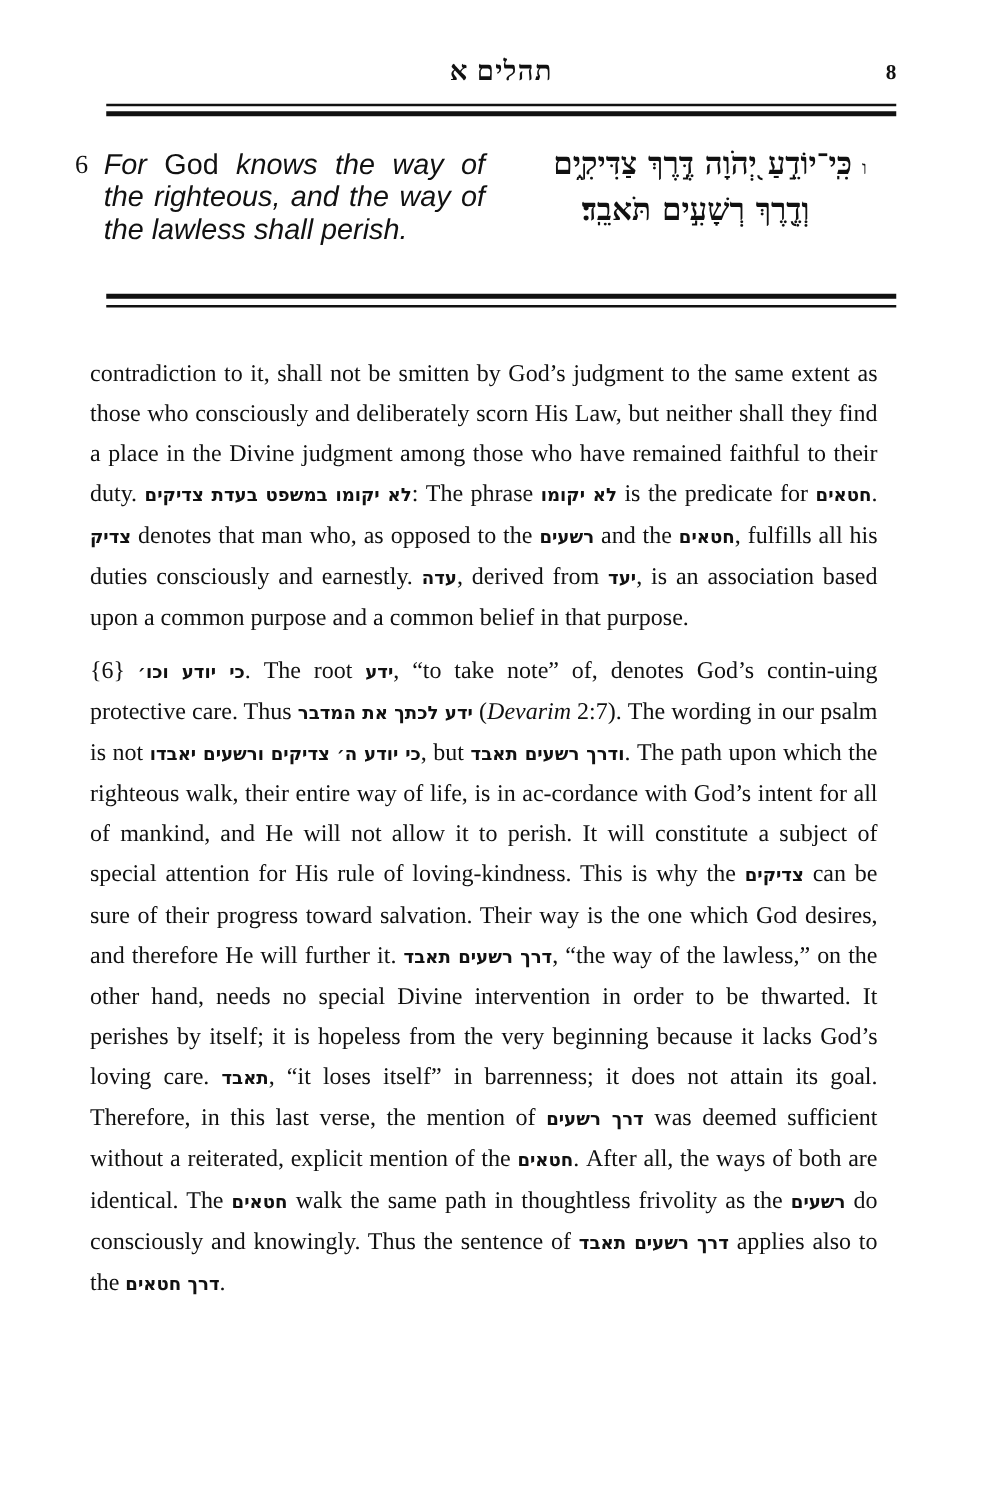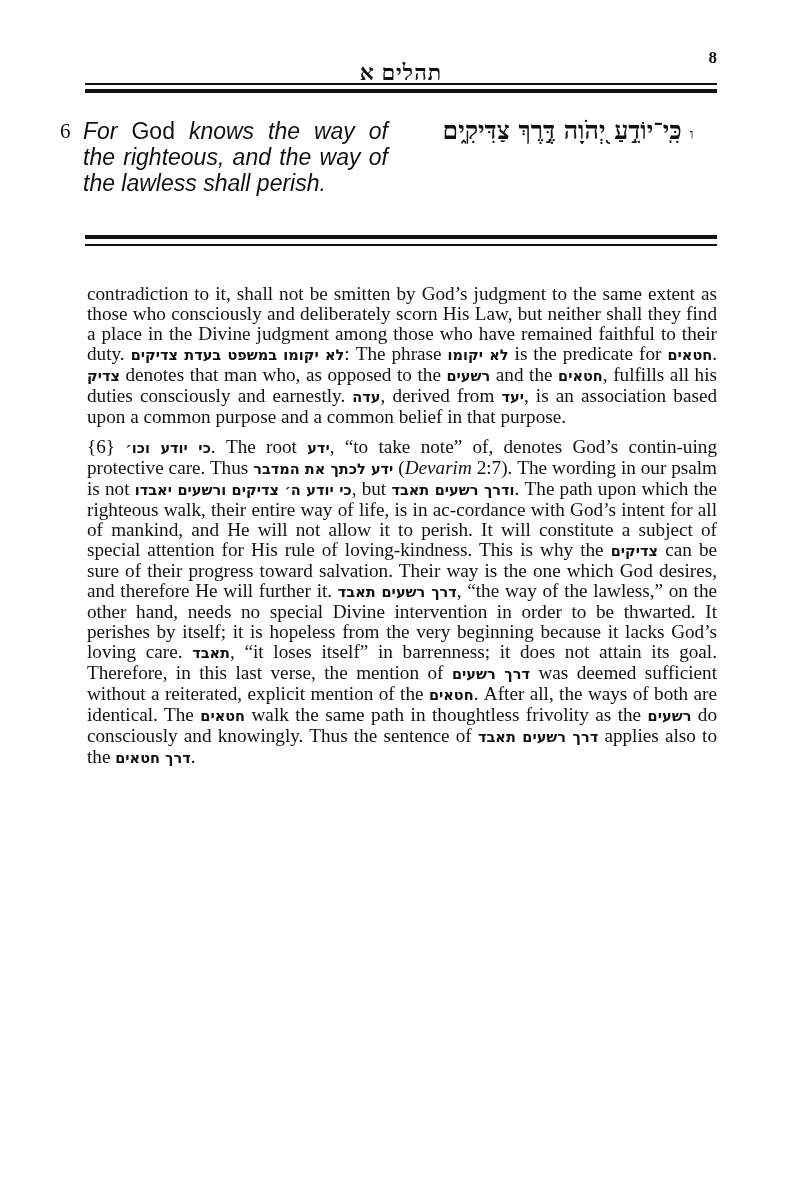--- a/index.html
+++ b/index.html
@@ -5,21 +5,21 @@
     html, body { margin: 0; padding: 0; background: #ffffff; }
     body {
       width: 800px; height: 1199px; position: relative; overflow: hidden;
       color: #111111;
       font-family: "Liberation Serif", "DejaVu Serif", serif;
     }
     .running-head {
       position: absolute; top: 44px; left: 85px; width: 632px; height: 30px;
     }
     .running-title {
-      position: absolute; left: 0; right: 0; top: 16px; text-align: center;
+      position: absolute; left: 0; right: 0; top: 0; text-align: center;
       font-family: "Liberation Serif", serif; font-weight: bold; font-size: 22px;
       direction: rtl; letter-spacing: 1px;
     }
     .page-number {
       position: absolute; right: 0; top: 4px;
       font-family: "Liberation Serif", serif; font-weight: bold; font-size: 17px;
     }
     .rule { position: absolute; left: 85px; width: 632px; background: #111; }
     .rule.thin { height: 1.5px; }
     .rule.thick { height: 4px; }
@@ -36,22 +36,22 @@
     .verse-translation .roman { font-style: normal; }
     .verse-hebrew {
       position: absolute; left: 343px; top: -4px; width: 330px;
       direction: rtl; text-align: center;
       font-family: "DejaVu Serif", serif; font-weight: bold; font-size: 25px; line-height: 34px;
     }
     .verse-hebrew .line2 { display: block; padding-right: 23px; }
     .verse-hebrew .vnum { font-size: 15px; font-weight: normal; margin-left: 8px; }
 
     .commentary {
-      position: absolute; top: 284px; left: 87px; width: 630px;
-      font-size: 19.2px; line-height: 20px; text-align: justify; hyphens: manual;
+      position: absolute; top: 284px; left: 72px; width: 630px;
+      font-size: 19.2px; line-height: 32px; text-align: justify; hyphens: manual;
     }
     .commentary p { margin: 0 0 10px 0; }
     .commentary p.indent { text-indent: 31px; margin-top: -10px; }
     .heb {
       font-family: "DejaVu Sans", sans-serif; font-weight: bold; font-size: 14.5px;
       unicode-bidi: isolate; direction: rtl;
     }
     .ital { font-style: italic; }
   </style>
 </head>
@@ -63,20 +63,21 @@
 </div>
 
 <div class="rule thin" style="top:83px;"></div>
 <div class="rule thick" style="top:89px;"></div>
 
 <div class="verse-block">
   <div class="verse-number">6</div>
   <div class="verse-translation"><span>For</span><span class="roman"> God </span><span>knows the way of the righteous, and the way of the lawless shall perish.</span></div>
   <div class="verse-hebrew">
     <span class="vnum">ו</span><span>כִּֽי־יוֹדֵ֣עַ יְ֭הֹוָה דֶּ֣רֶךְ צַדִּיקִ֑ים</span>
+    <span class="line2">וְדֶ֖רֶךְ רְשָׁעִ֣ים תֹּאבֵֽד׃</span>
   </div>
 </div>
 
 <div class="rule thick" style="top:235px;"></div>
 <div class="rule thin" style="top:244px;"></div>
 
 <div class="commentary">
   <p><span>contradiction to it, shall not be smitten by God’s judgment to the same extent as those who consciously and deliberately scorn His Law, but neither shall they find a place in the Divine judgment among those who have remained faithful to their duty. </span><span class="heb">לא יקומו במשפט בעדת צדיקים</span><span>: The phrase </span><span class="heb">לא יקומו</span><span> is the predicate for </span><span class="heb">חטאים</span><span>. </span><span class="heb">צדיק</span><span> denotes that man who, as opposed to the </span><span class="heb">רשעים</span><span> and the </span><span class="heb">חטאים</span><span>, fulfills all his duties consciously and earnestly. </span><span class="heb">עדה</span><span>, derived from </span><span class="heb">יעד</span><span>, is an association based upon a common purpose and a common belief in that purpose.</span></p>
 
   <p><span>{6} </span><span class="heb">כי יודע וכו׳</span><span>. The root </span><span class="heb">ידע</span><span>, “to take note” of, denotes God’s contin-uing protective care. Thus </span><span class="heb">ידע לכתך את המדבר</span><span> (</span><span class="ital">Devarim</span><span> 2:7). The wording in our psalm is not </span><span class="heb">כי יודע ה׳ צדיקים ורשעים יאבדו</span><span>, but </span><span class="heb">ודרך רשעים תאבד</span><span>. The path upon which the righteous walk, their entire way of life, is in ac-cordance with God’s intent for all of mankind, and He will not allow it to perish. It will constitute a subject of special attention for His rule of loving-kindness. This is why the </span><span class="heb">צדיקים</span><span> can be sure of their progress toward salvation. Their way is the one which God desires, and therefore He will further it. </span><span class="heb">דרך רשעים תאבד</span><span>, “the way of the lawless,” on the other hand, needs no special Divine intervention in order to be thwarted. It perishes by itself; it is hopeless from the very beginning because it lacks God’s loving care. </span><span class="heb">תאבד</span><span>, “it loses itself” in barrenness; it does not attain its goal. Therefore, in this last verse, the mention of </span><span class="heb">דרך רשעים</span><span> was deemed sufficient without a reiterated, explicit mention of the </span><span class="heb">חטאים</span><span>. After all, the ways of both are identical. The </span><span class="heb">חטאים</span><span> walk the same path in thoughtless frivolity as the </span><span class="heb">רשעים</span><span> do consciously and knowingly. Thus the sentence of </span><span class="heb">דרך רשעים תאבד</span><span> applies also to the </span><span class="heb">דרך חטאים</span><span>.</span></p>

